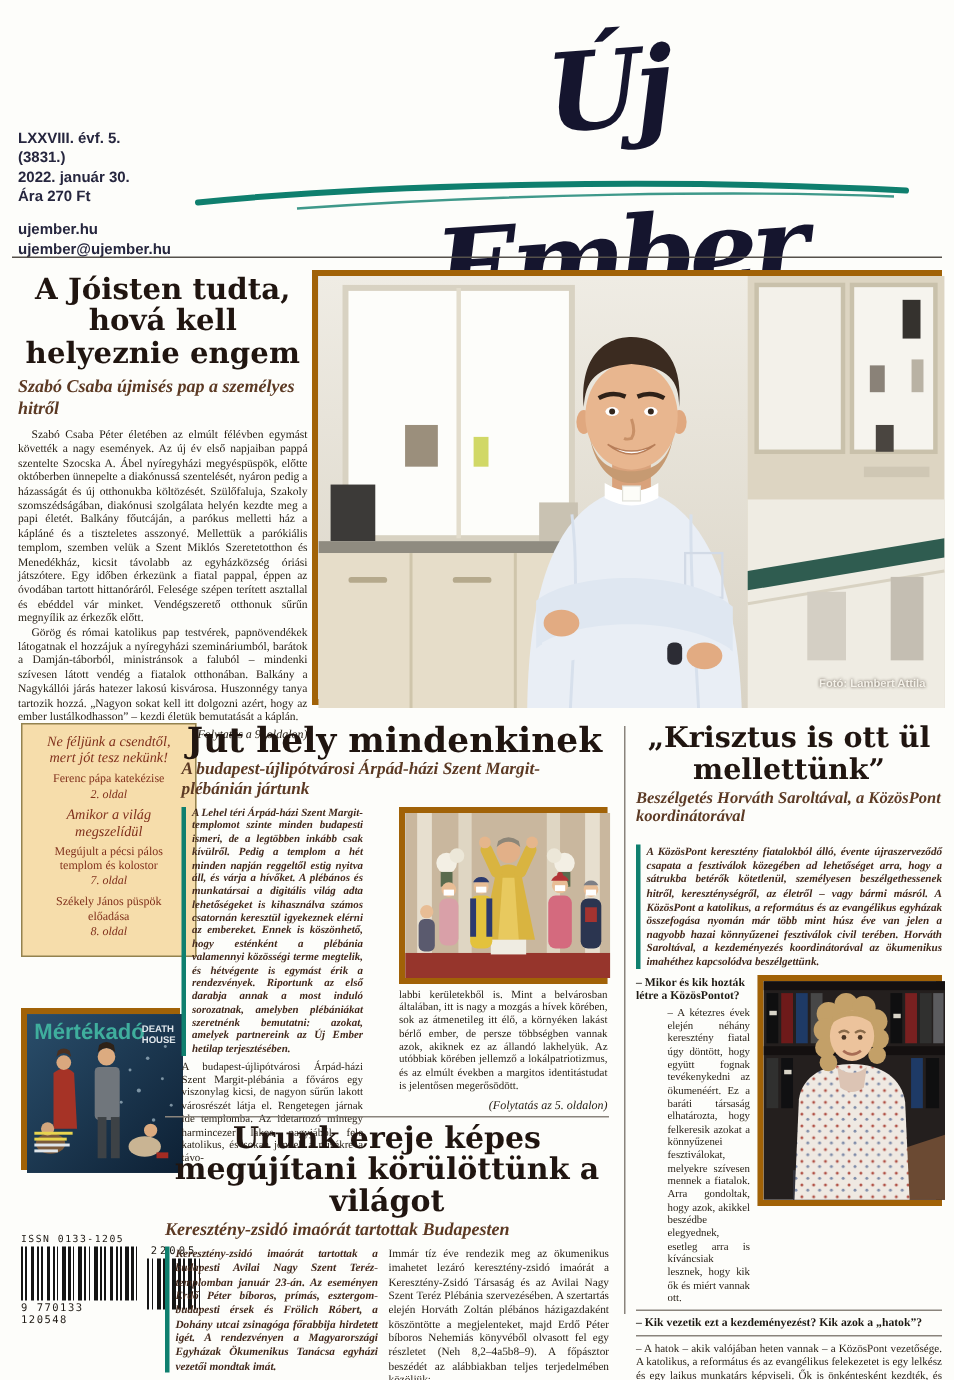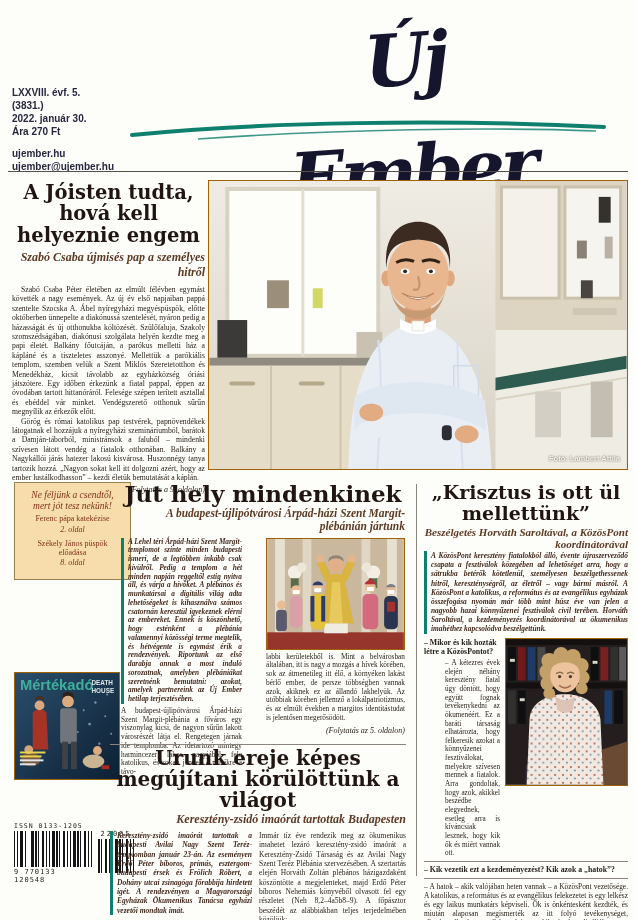--- a/index.html
+++ b/index.html
@@ -25,32 +25,32 @@
   .swoosh { position:absolute; left:128px; top:118px; width:482px; height:26px; }
   .tagline {
     position:absolute; left:160px; top:147px; width:400px; text-align:center;
     font-family:"Liberation Sans", sans-serif; font-weight:bold;
     font-size:12.5px; letter-spacing:1.5px; color:#0f7f6e;
   }
   .header-rule { position:absolute; left:8px; top:171px; width:620px; height:1px; background:#55504a; }
 
   
   .headline { font-family:"DejaVu Serif", serif; font-weight:bold; color:#201510; text-align:center; }
-  .subtitle { font-style:italic; font-weight:bold; color:#5c3a24; text-align:right; }
+  .subtitle { font-style:italic; font-weight:bold; color:#5c3a24; text-align:left; }
   .btxt { font-size:7.7px; line-height:1.22; text-align:justify; color:#241c12; }
   .btxt p { text-indent:9px; }
   .leadpara {
     font-style:italic; font-weight:bold; color:#43291c;
     border-left:3px solid #0f7f6e; padding-left:4px;
     text-align:justify;
   }
   .cont { text-align:right; font-style:italic; font-size:8px; margin-top:3px; color:#241c12; }
   .q { font-weight:bold; font-size:7.8px; line-height:1.25; color:#1f1a14; }
   .thin-rule { border-top:1px solid #8a847c; margin:3px 0; }
-  .photo-frame { border:1px solid #a16207; position:relative; background:#ddd; }
+  .photo-frame { border:4px solid #a16207; position:relative; background:#ddd; }
   .photo-frame svg { display:block; }
 
   
   .lead-col { position:absolute; left:12px; top:180px; width:193px; }
   .lead-col .headline { font-size:19.5px; line-height:1.1; margin:2px 0 4px; }
   .lead-col .subtitle { font-size:12px; line-height:1.2; margin-bottom:6px; }
   .main-photo { position:absolute; left:208px; top:180px; width:420px; height:290px; }
   .photo-credit {
     position:absolute; right:7px; bottom:6px;
     font-family:"Liberation Sans", sans-serif; font-weight:bold; font-size:7.5px;
@@ -88,21 +88,21 @@
   .parish-left .leadpara { font-size:7.3px; line-height:1.2; }
   .parish-left .btxt { font-size:7.3px; line-height:1.2; margin-top:3px; }
   .parish-right { width:139px; }
   .parish-right .btxt { font-size:7.3px; line-height:1.2; margin-top:3px; }
 
   .col-rule { position:absolute; left:416px; top:484px; width:1px; height:392px; background:#8a847c; }
 
   
   .interview-col { position:absolute; left:424px; top:482px; width:204px; }
   .interview-col .headline { font-size:19px; line-height:1.1; margin-bottom:2px; }
-  .interview-col .subtitle { font-size:11px; line-height:1.15; margin-bottom:0; }
+  .interview-col .subtitle { font-size:11px; line-height:1.15; margin-bottom:12px; }
   .interview-col .leadpara { font-size:7.4px; line-height:1.24; }
   .qa-flex { display:flex; gap:5px; margin-top:4px; }
   .qa-left { width:76px; }
   .qa-left .q { margin-bottom:2px; }
   .qa-left .btxt { font-size:7.2px; line-height:1.2;margin-left:21px; }
   .qa-right { width:123px; }
   .interview-col .a2 { font-size:7.4px; line-height:1.22; }
 
   
   .prayer-rule { position:absolute; left:110px; top:744px; width:296px; height:1px; background:#8a847c; }
@@ -220,20 +220,25 @@
       </g>
     </svg>
     <span class="photo-credit">Fotó: Lambert Attila</span>
   </div>
 
   <div class="sidebar-box">
     <div>
       <div class="sb-title">Ne féljünk a csendtől, mert jót tesz nekünk!</div>
       <div class="sb-sub">Ferenc pápa katekézise</div>
       <div class="sb-page">2. oldal</div>
+    </div>
+    <div>
+      <div class="sb-title">Amikor a világ megszelídül</div>
+      <div class="sb-sub">Megújult a pécsi pálos templom és kolostor</div>
+      <div class="sb-page">7. oldal</div>
     </div>
     <div>
       <div class="sb-sub">Székely János püspök előadása</div>
       <div class="sb-page">8. oldal</div>
     </div>
   </div>
 
   <div class="supplement-cover photo-frame">
     <svg viewBox="0 0 106 108" width="104" height="106">
       <defs>

